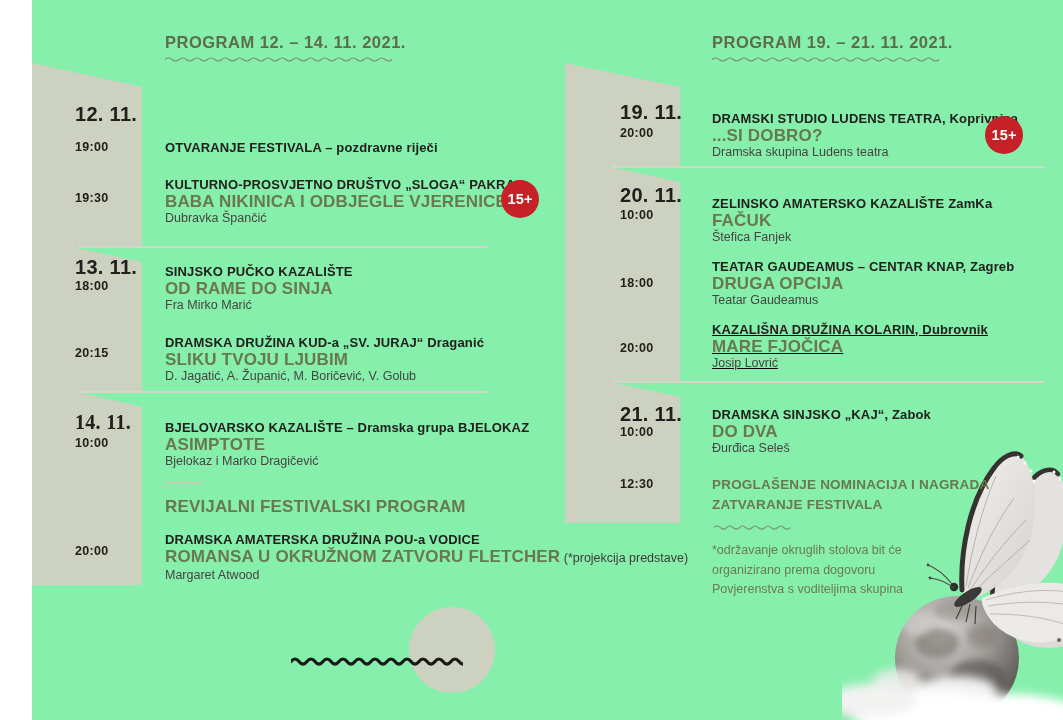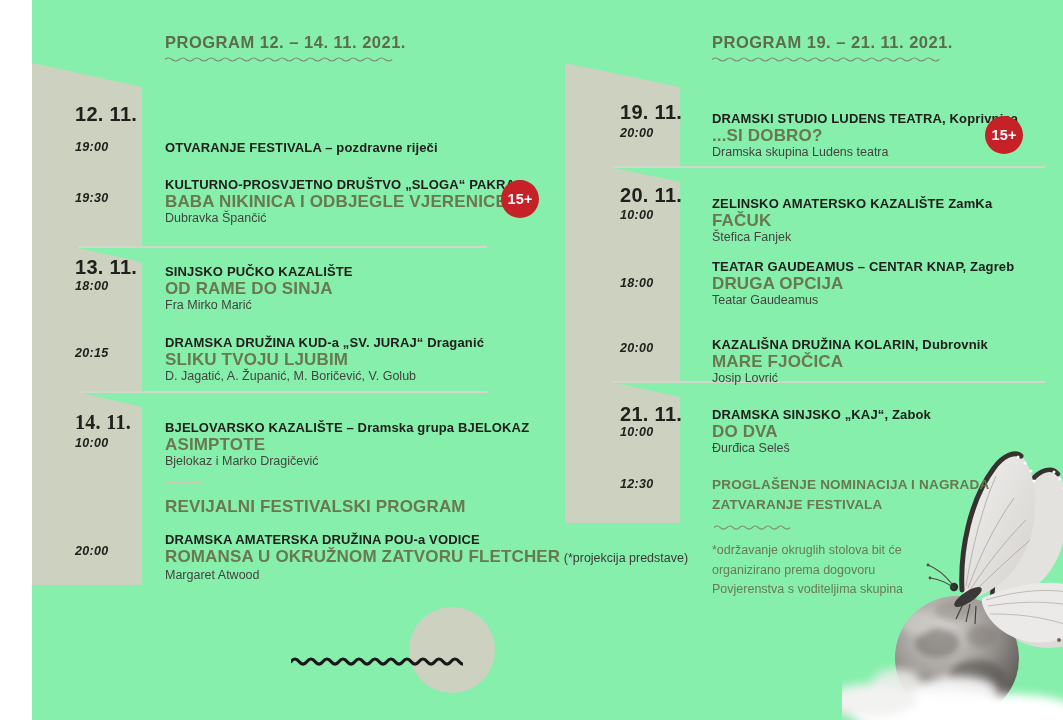--- a/index.html
+++ b/index.html
@@ -12,21 +12,21 @@
   .col-header{
     position:absolute;font-size:16.5px;font-weight:700;letter-spacing:.5px;
     color:#5c6d4d;z-index:3;white-space:nowrap;
   }
   .date{
     position:absolute;font-size:20px;font-weight:700;letter-spacing:.3px;
     color:#21201d;z-index:3;white-space:nowrap;
   }
   .time{
     position:absolute;font-size:12.5px;font-weight:700;letter-spacing:.3px;
-    color:#21201d;z-index:3;white-space:nowrap;font-style:italic;
+    color:#21201d;z-index:3;white-space:nowrap;
   }
   .event{position:absolute;z-index:3;}
   .event .line{line-height:17px;white-space:nowrap;}
   .org{font-size:13px;font-weight:700;letter-spacing:.15px;color:#21201d;}
   .title{font-size:17px;font-weight:700;letter-spacing:.15px;color:#68794f;}
   .note{font-size:12.5px;font-weight:400;color:#3c3b37;letter-spacing:0;}
   .author{font-size:12.5px;font-weight:400;color:#454440;}
   .announce .line{line-height:20px;font-size:13.5px;font-weight:700;letter-spacing:.2px;color:#68794f;white-space:nowrap;}
   .footnote{position:absolute;z-index:3;color:#6a7a54;font-size:12.5px;line-height:19.5px;font-weight:400;}
   .footnote div{white-space:nowrap;}
@@ -147,21 +147,21 @@
     <div class="line title">FAČUK</div>
     <div class="line author">Štefica Fanjek</div>
   </div>
 
   <div class="event" style="left:680px;top:258px;">
     <div class="line org">TEATAR GAUDEAMUS – CENTAR KNAP, Zagreb</div>
     <div class="line title">DRUGA OPCIJA</div>
     <div class="line author">Teatar Gaudeamus</div>
   </div>
 
-  <div class="event" style="left:680px;top:336px;">
+  <div class="event" style="left:680px;top:321px;text-decoration:underline;">
     <div class="line org">KAZALIŠNA DRUŽINA KOLARIN, Dubrovnik</div>
     <div class="line title">MARE FJOČICA</div>
     <div class="line author">Josip Lovrić</div>
   </div>
 
   <div class="event" style="left:680px;top:406px;">
     <div class="line org">DRAMSKA SINJSKO „KAJ“, Zabok</div>
     <div class="line title">DO DVA</div>
     <div class="line author">Đurđica Seleš</div>
   </div>

